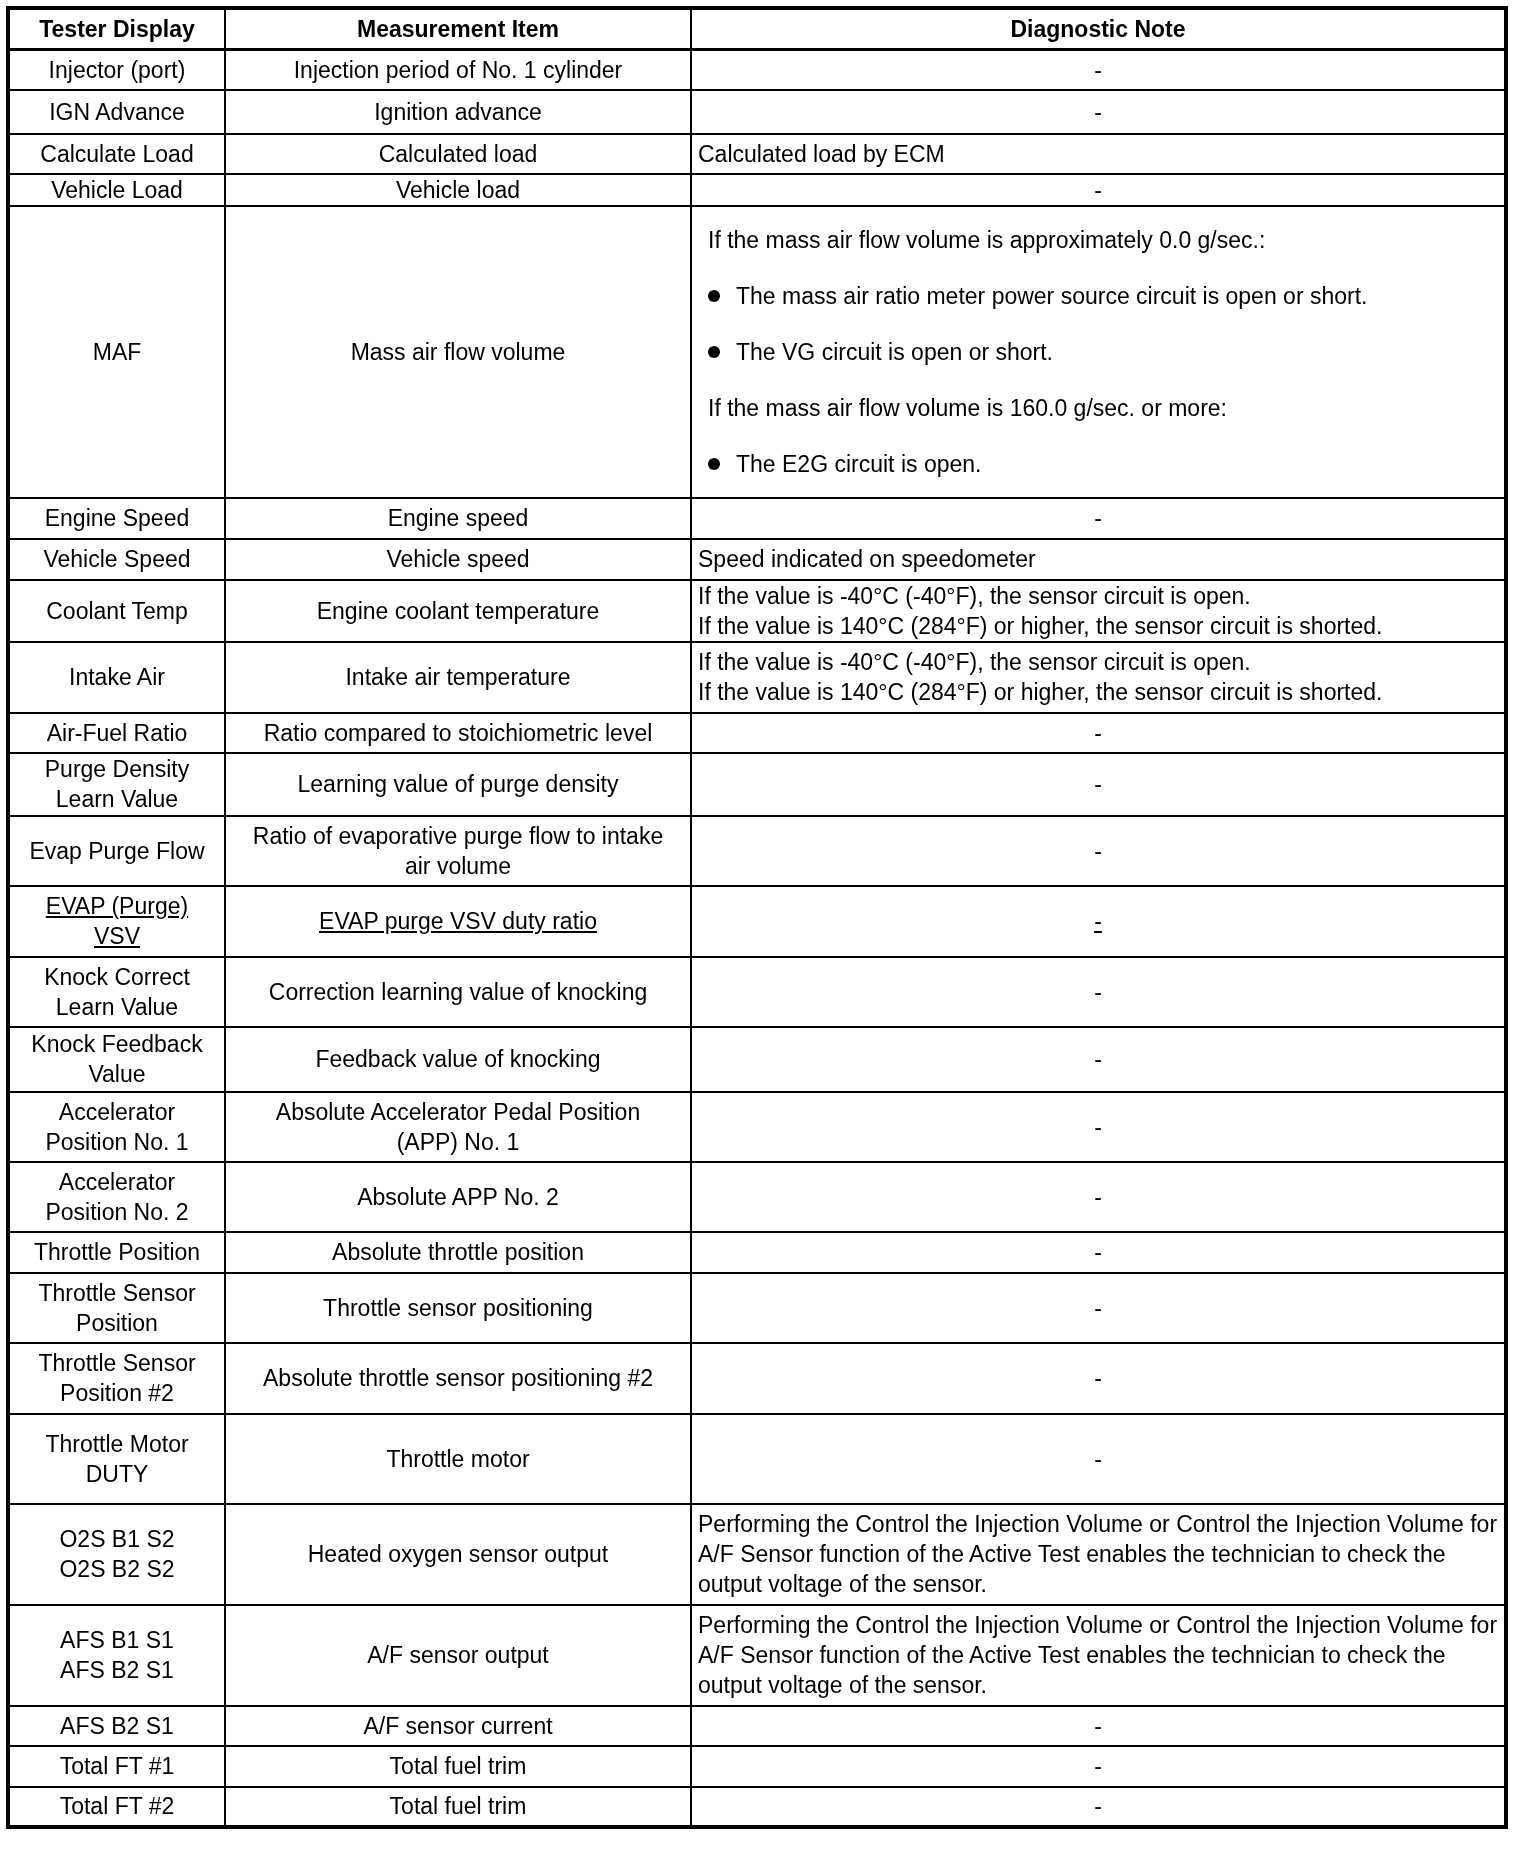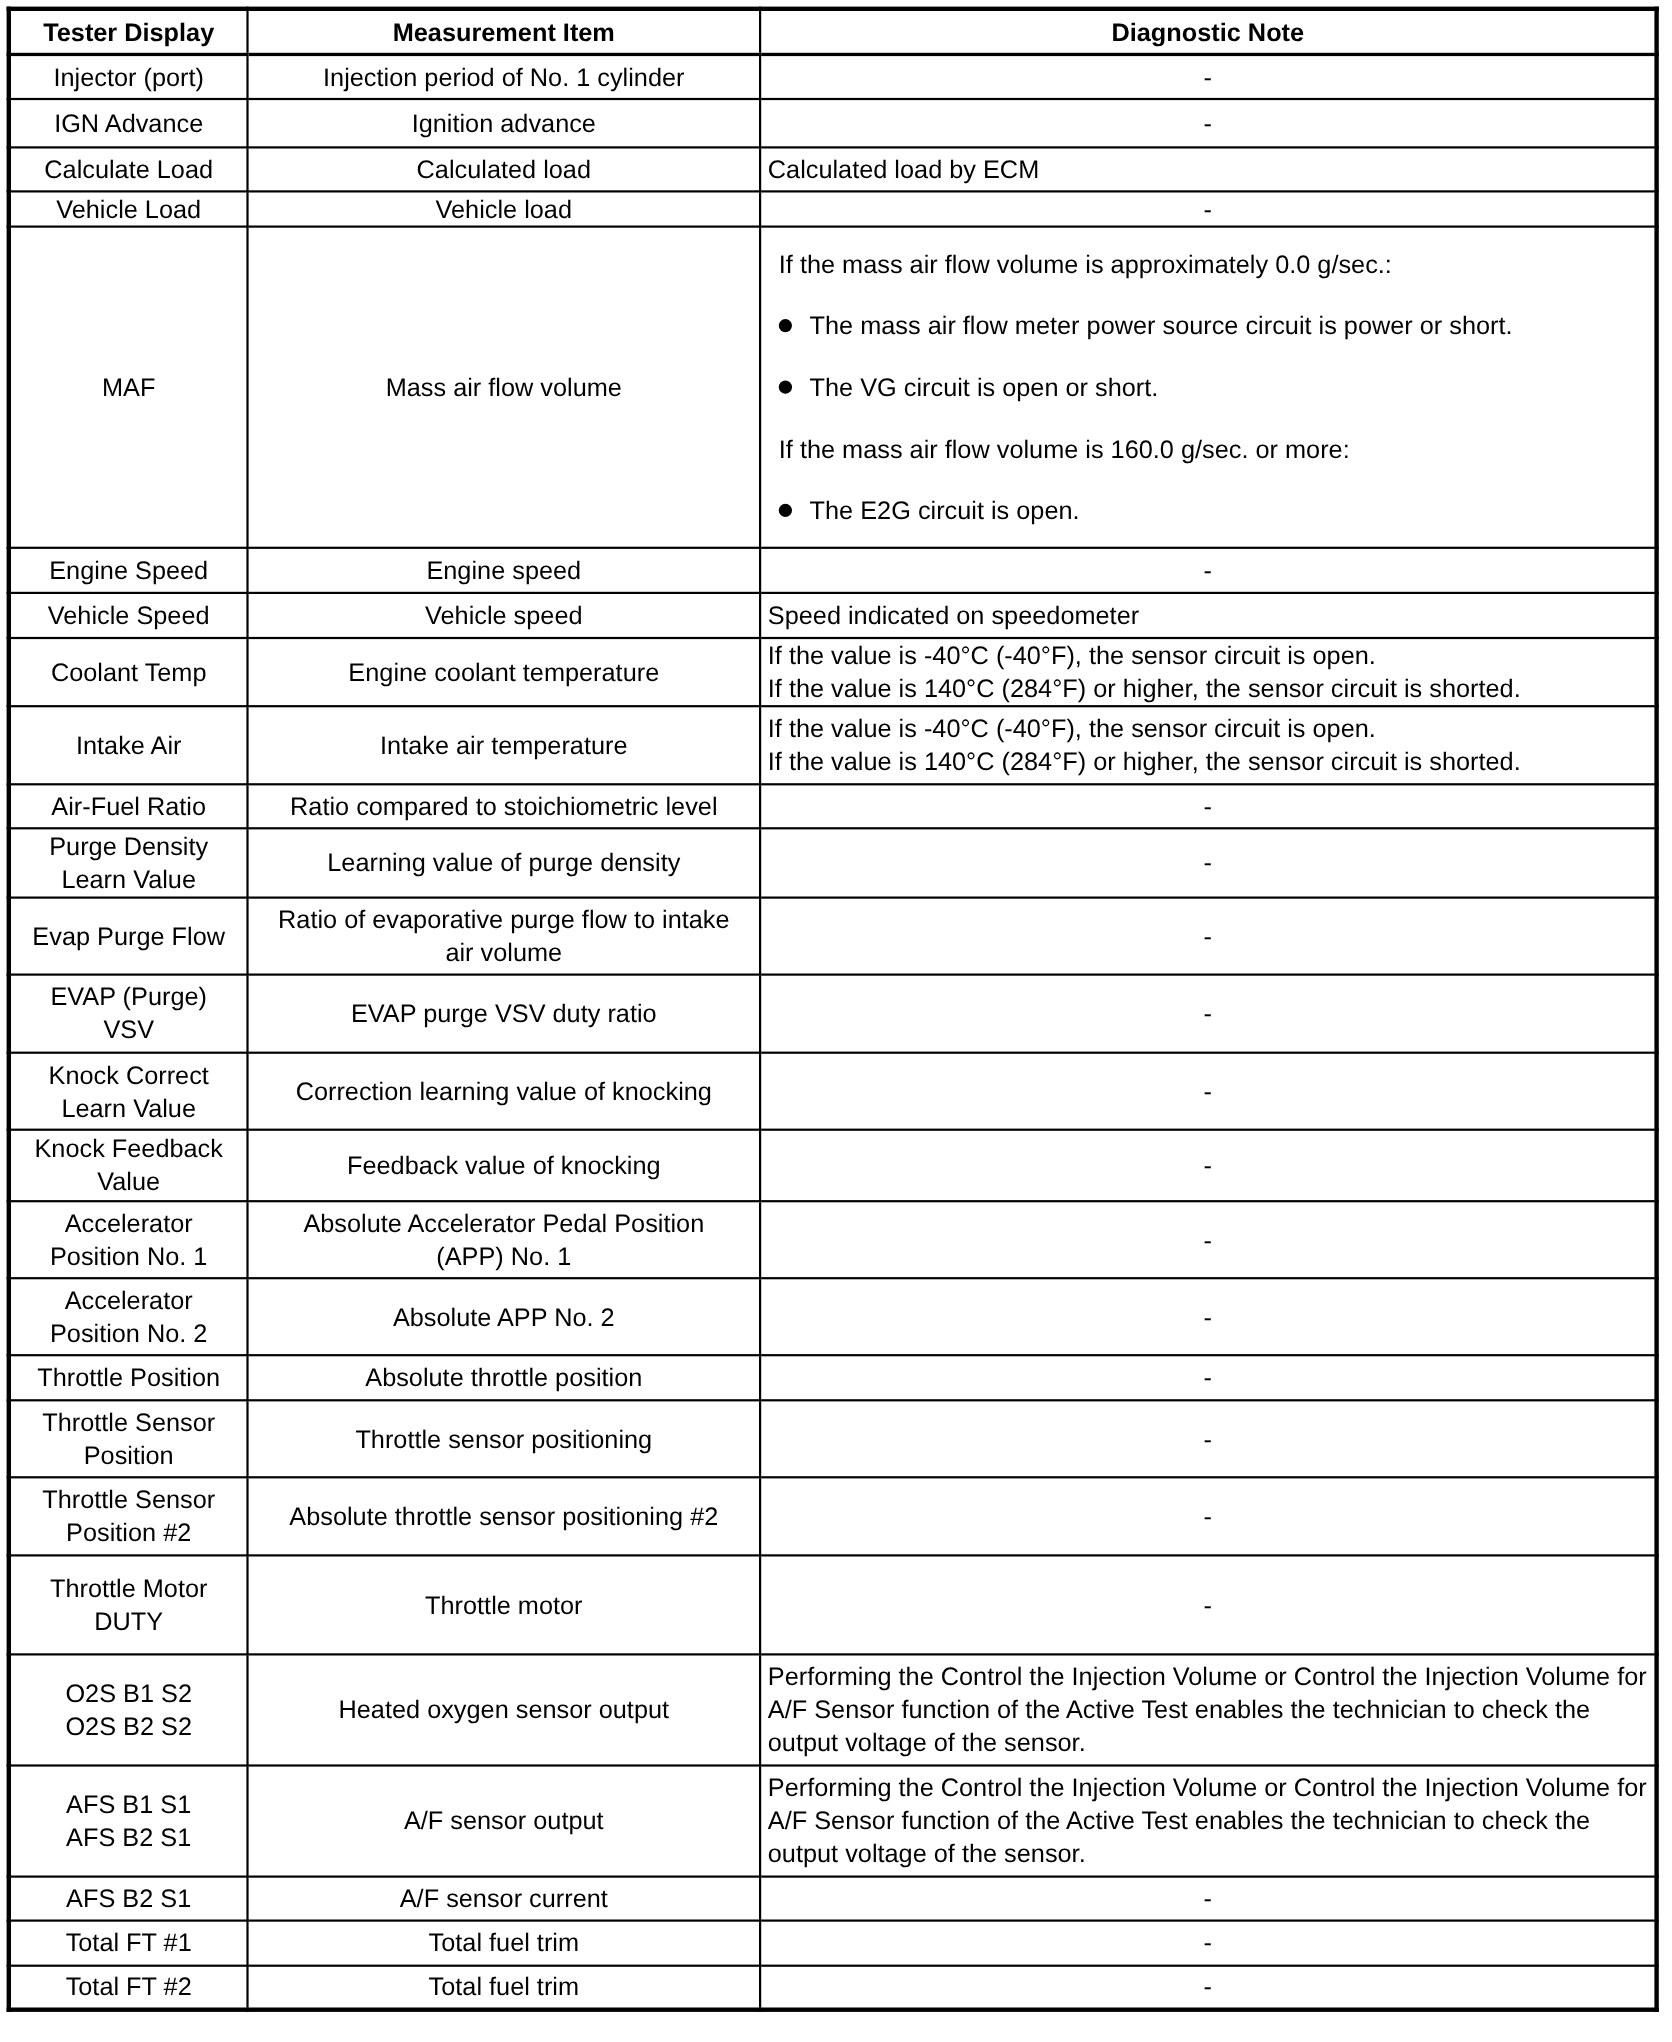--- a/index.html
+++ b/index.html
@@ -54,21 +54,21 @@
         <td class="c3 multiline center">-</td>
       </tr>
       <tr style="height: 259px;">
         <td class="c1 multiline">MAF</td>
         <td class="c2 multiline">Mass air flow volume</td>
         <td class="c3">
   <div class="maf-block">
     <p>If the mass air flow volume is approximately 0.0 g/sec.:</p>
     <p class="bullet">
               <span class="dot"></span>
-              <span>The mass air flow meter power source circuit is power or short.</span>
+              <span>The mass air ratio meter power source circuit is open or short.</span>
             </p>
     <p class="bullet">
               <span class="dot"></span>
               <span>The VG circuit is open or short.</span>
             </p>
     <p>If the mass air flow volume is 160.0 g/sec. or more:</p>
     <p class="bullet">
               <span class="dot"></span>
               <span>The E2G circuit is open.</span>
             </p>
@@ -107,21 +107,21 @@
 Learn Value</td>
         <td class="c2 multiline">Learning value of purge density</td>
         <td class="c3 multiline center">-</td>
       </tr>
       <tr style="height: 70px;">
         <td class="c1 multiline">Evap Purge Flow</td>
         <td class="c2 multiline">Ratio of evaporative purge flow to intake
 air volume</td>
         <td class="c3 multiline center">-</td>
       </tr>
-      <tr style="height: 71px;">
+      <tr style="height: 71px; text-decoration: underline;">
         <td class="c1 multiline">EVAP (Purge)
 VSV</td>
         <td class="c2 multiline">EVAP purge VSV duty ratio</td>
         <td class="c3 multiline center">-</td>
       </tr>
       <tr style="height: 70px;">
         <td class="c1 multiline">Knock Correct
 Learn Value</td>
         <td class="c2 multiline">Correction learning value of knocking</td>
         <td class="c3 multiline center">-</td>

